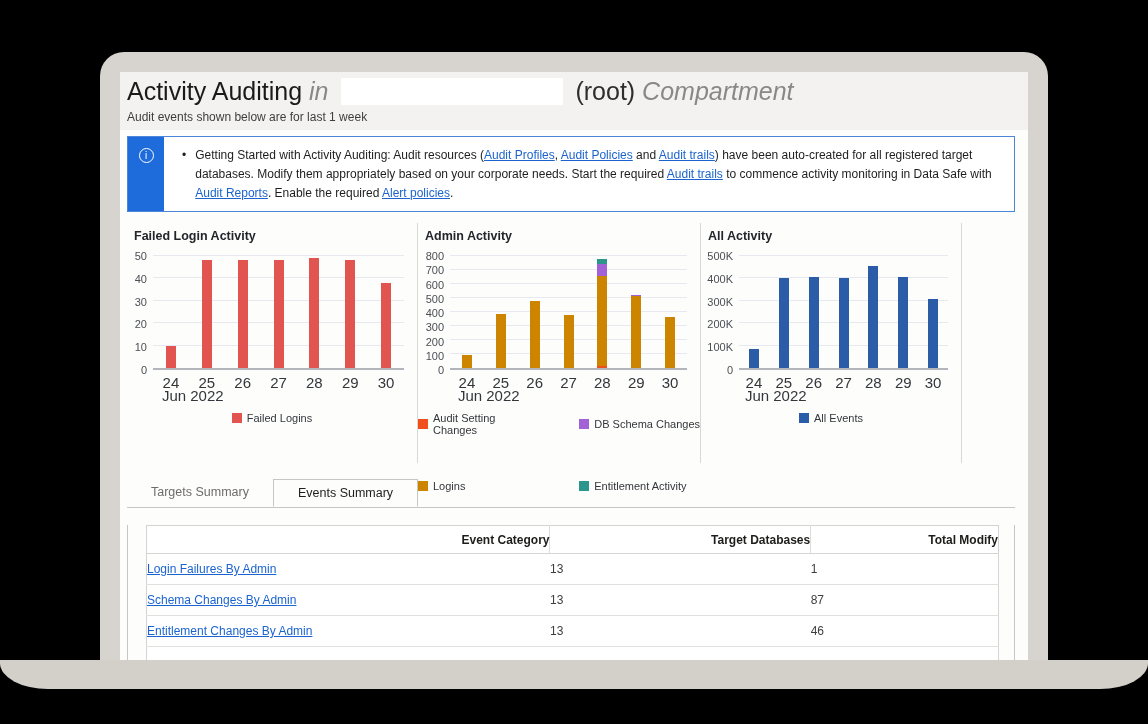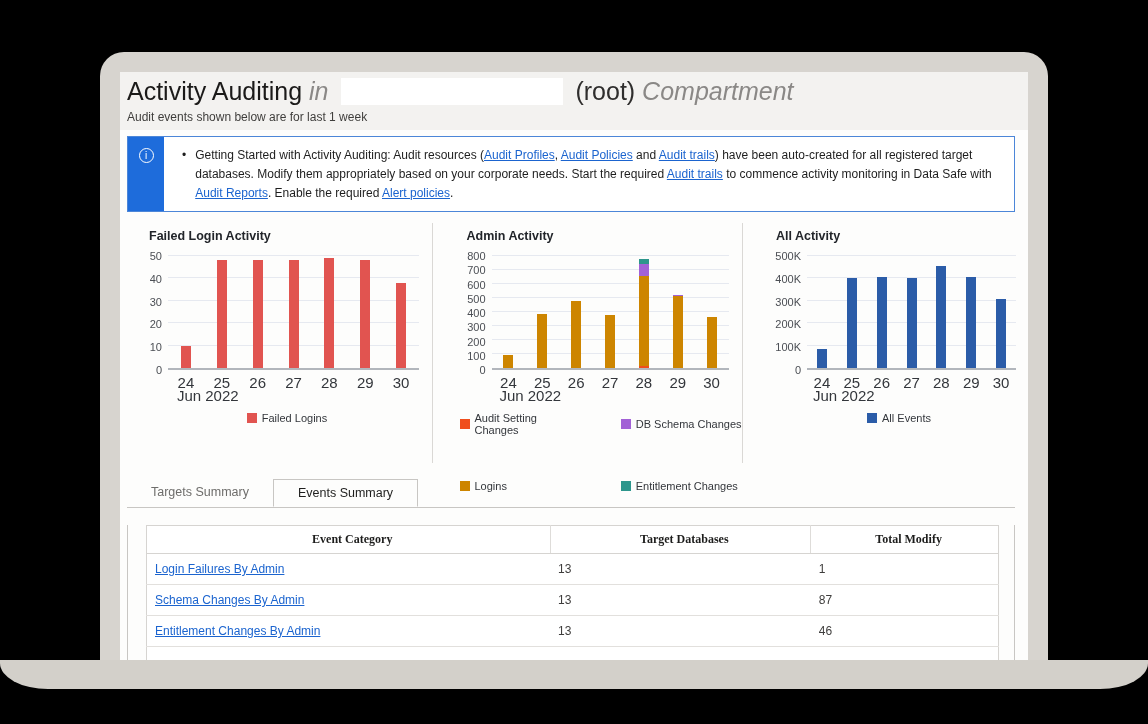--- a/index.html
+++ b/index.html
@@ -31,21 +31,21 @@
   .banner-stripe { width:36px; background:#1e6cdb; flex:0 0 36px; }
   .info-circle { width:15px; height:15px; border:1.5px solid #fff; border-radius:50%;
                  color:#fff; font-size:10px; line-height:13px; text-align:center;
                  margin:11px auto 0; font-style:normal; }
   .banner-body { padding:9px 16px 8px 18px; font-size:12px; line-height:19px; color:#1e1e1e; }
   .banner-row { display:flex; }
   .banner-bullet { margin-right:9px; line-height:19px; }
   .blink { color:#1b64cf; text-decoration:underline; cursor:pointer; }
 
   
-  .charts-row { display:flex; margin:11px 0 0 22px; width:888px; height:240px;justify-content:space-between; }
+  .charts-row { display:flex; margin:11px 0 0 7px; width:888px; height:240px; }
   .chart-panel { border-right:1px solid #dad8d5; padding-top:6px; }
   .chart-panel.p0 { width:291px; }
   .chart-panel.p1 { width:283px; }
   .chart-panel.p2 { width:261px; }
   .chart-title { font-size:12.5px; font-weight:bold; color:#22252a; padding-left:7px; }
   .chart-body { display:flex; margin-top:13px; padding-left:2px; }
   .y-axis { position:relative; height:114px; font-size:11px; color:#4b4e54; padding-right:6px; }
   .p0 .y-axis { width:24px; } .p1 .y-axis { width:30px; } .p2 .y-axis { width:36px; }
   .y-tick { position:absolute; right:6px; transform:translateY(50%); line-height:10px; }
   .plot-col { flex:1; padding-right:13px; }
@@ -69,24 +69,24 @@
   .tab { height:28px; line-height:27px; font-size:12.5px; padding:0 24px; cursor:pointer; }
   .tab.active { border:1px solid #c8c6c3; border-bottom:1px solid #fdfdfc;
                 margin-bottom:-1px; background:#fdfdfc; color:#1e1e1d; }
   .tab.inactive { color:#6e6d6b; }
   .tab-panel { width:888px; margin-left:7px; border-left:1px solid #c8c6c3;
                border-right:1px solid #c8c6c3; height:200px; }
   table.events { border-collapse:collapse; margin:17px 0 0 18px; width:853px;
                  border:1px solid #d6d4d1; font-size:12px; background:#fff; }
   table.events col.c0 { width:404px; } table.events col.c1 { width:261px; }
   table.events col.c2 { width:188px; }
-  table.events th { text-align:center; font-weight:bold; color:#1d1d1c; height:28px;
-                    padding-left:8px; border-bottom:1px solid #d6d4d1;font-family:Liberation Serif, serif; }
+  table.events th { text-align:right; font-weight:bold; color:#1d1d1c; height:28px;
+                    padding-left:8px; border-bottom:1px solid #d6d4d1; }
   table.events th + th { border-left:1px solid #dedcd9; }
-  table.events td { height:31px; padding-left:8px; color:#3e3d3c; border-top:1px solid #e2e0dd; }
+  table.events td { height:31px; color:#3e3d3c; border-top:1px solid #e2e0dd; }
   .tlink { color:#1b64cf; text-decoration:underline; cursor:pointer; }
   tr.ghost td { height:22px; }
 </style>
 </head>
 <body>
 
 <div class="bezel"></div>
 <div class="base"></div>
 
 <div class="screen">
@@ -274,21 +274,21 @@
           <div class="legend-item">
             <span class="swatch" style="background: rgb(205, 133, 0);"></span>
             <span class="legend-label">Logins</span>
           </div>
           <div class="legend-item">
             <span class="swatch" style="background: rgb(162, 97, 214);"></span>
             <span class="legend-label">DB Schema Changes</span>
           </div>
           <div class="legend-item">
             <span class="swatch" style="background: rgb(45, 150, 140);"></span>
-            <span class="legend-label">Entitlement Changes</span>
+            <span class="legend-label">Entitlement Activity</span>
           </div>
         </div>
       </div>
       <div class="chart-panel p2">
         <div class="chart-title">All Activity</div>
         <div class="chart-body">
           <div class="y-axis">
             <div class="y-tick" style="bottom: 100%;">500K</div>
             <div class="y-tick" style="bottom: 80%;">400K</div>
             <div class="y-tick" style="bottom: 60%;">300K</div>

